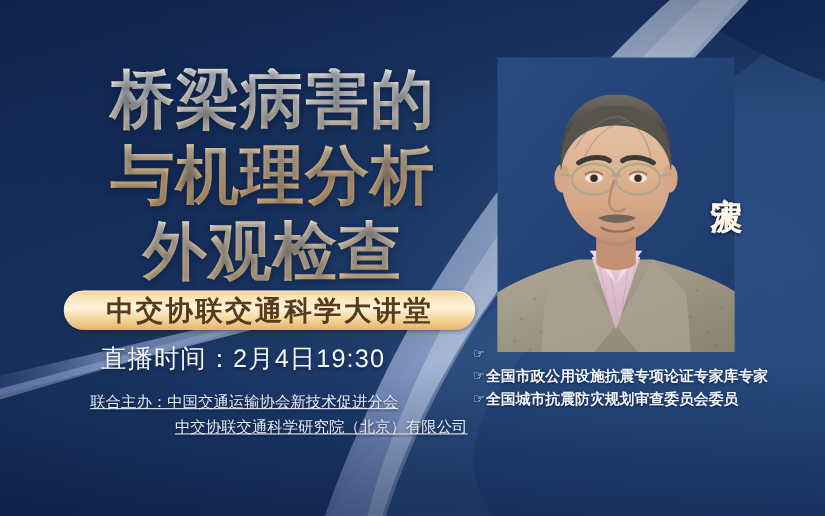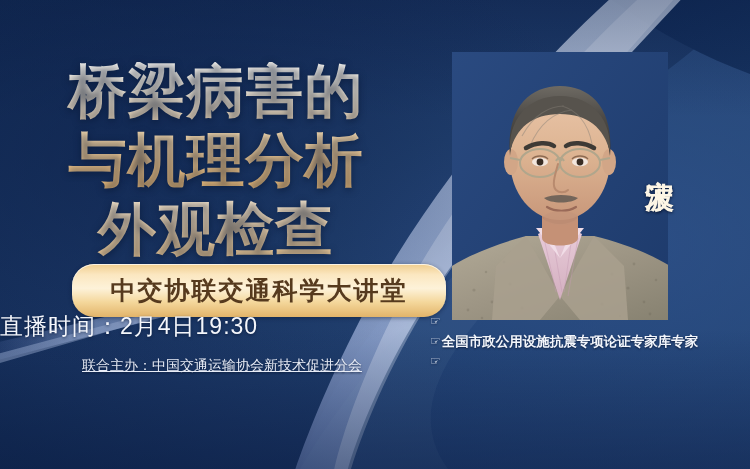--- a/index.html
+++ b/index.html
@@ -68,20 +68,21 @@
     text-shadow: 0 1px 3px rgba(6,18,44,0.8);
   }
 
   
   .title-block {
     position: absolute;
     left: 0;
     top: 62px;
     width: 432px;
     text-align: center;
+    padding-left: 32px;
   }
   .title-line {
     font-weight: 700;
     font-size: 58px;
     line-height: 1.0;
     letter-spacing: 1px;
     margin: 0 0 11px 0;
     white-space: nowrap;
     text-shadow: 0 2px 7px rgba(6,18,44,0.55);
   }
@@ -103,24 +104,24 @@
     color: #f4cb92;
     background: linear-gradient(to bottom, #fadfb4 0%, #f3c88c 60%, #eebd79 100%);
     -webkit-background-clip: text;
     background-clip: text;
     -webkit-text-fill-color: transparent;
   }
 
   
   .pill {
     position: absolute;
-    left: 72px;
+    left: 58px;
     top: 264px;
     width: 374px;
-    height: 53px;
+    height: 36px;
     border-radius: 22px;
     background: linear-gradient(to bottom,
         #f0cd8d 0%,
         #fbe7c0 20%,
         #fdf2d9 46%,
         #f4d79b 72%,
         #e2b46a 100%);
     box-shadow: 0 1px 4px rgba(6,18,44,0.45),
                 inset 0 1px 0 rgba(255,255,255,0.75);
     display: flex;
@@ -134,20 +135,21 @@
     color: #563a1e;
     white-space: nowrap;
   }
 
   
   .live-time {
     position: absolute;
     left: 0;
     top: 311px;
     width: 442px;
+    text-align: center;
     font-size: 23px;
     font-weight: 400;
     letter-spacing: 1px;
     color: #f4f6fb;
     text-shadow: 0 1px 3px rgba(6,18,44,0.6);
     white-space: nowrap;
   }
 
   
   .organizers {
@@ -370,28 +372,30 @@
   </div>
 
   <div class="pill">
     <span class="pill-text">中交协联交通科学大讲堂</span>
   </div>
 
   <div class="live-time">直播时间：2月4日19:30</div>
 
   <div class="organizers">
     <div class="org-line-1">联合主办：中国交通运输协会新技术促进分会</div>
+    <div class="org-line-2">中交协联交通科学研究院（北京）有限公司</div>
   </div>
 
   <div class="credentials">
     <div class="cred-row">
       <span class="cred-icon">☞</span>
     </div>
     <div class="cred-row">
       <span class="cred-icon">☞</span>
       <span>全国市政公用设施抗震专项论证专家库专家</span>
     </div>
     <div class="cred-row">
       <span class="cred-icon">☞</span>
+      <span>全国城市抗震防灾规划审查委员会委员</span>
     </div>
   </div>
 
 </div>
 
 </body></html>

